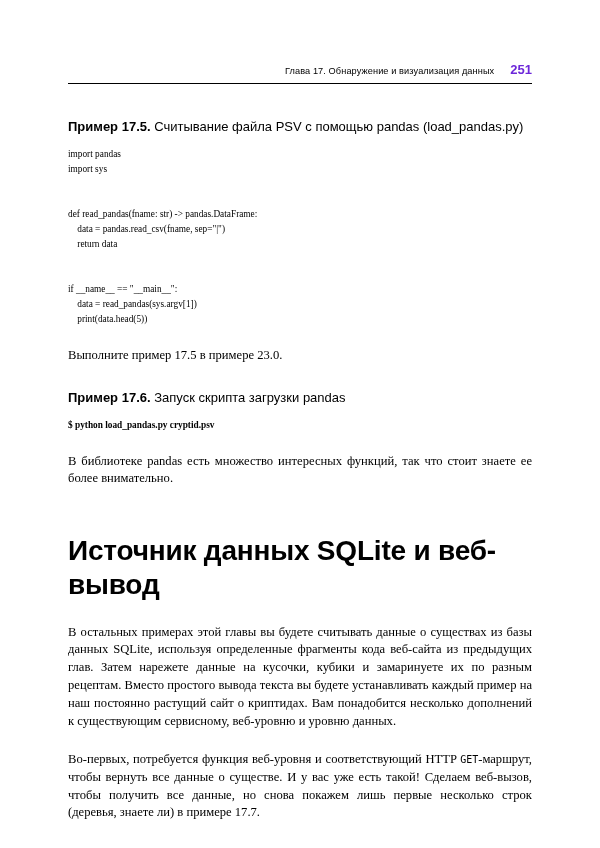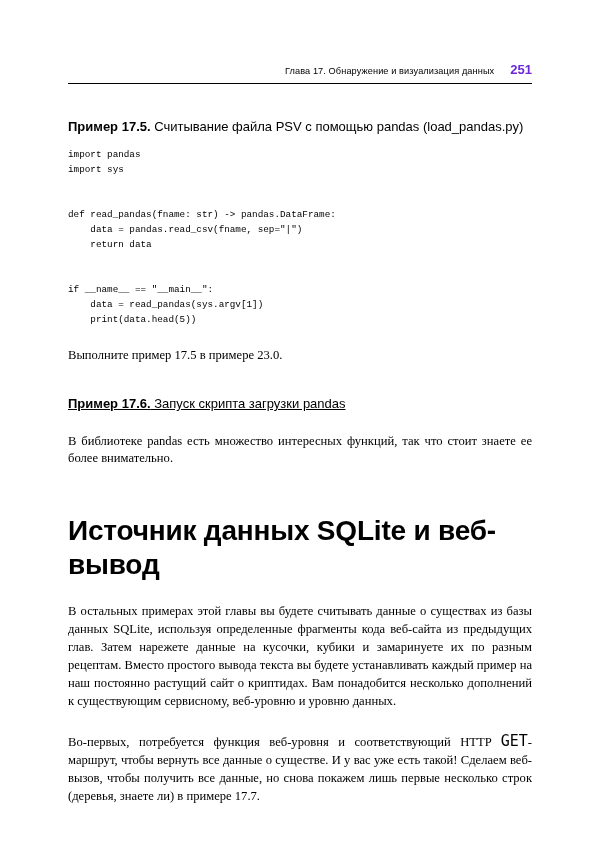--- a/index.html
+++ b/index.html
@@ -51,27 +51,26 @@
   .caption {
     font-family: "Liberation Sans", sans-serif;
     font-size: 13px;
     margin-top: 34px;
     line-height: 1.35;
   }
   .caption .cap-label {
     font-weight: bold;
   }
   .caption.tight {
-    margin-top: 30px;
-    text-decoration: underline;
+    margin-top: 24px;
   }
 
   
   .code {
-    font-family: Liberation Mono, monospace;
+    font-family: Liberation Serif, serif;
     font-size: 9.3px;
     line-height: 1.62;
     white-space: pre;
     margin-top: 11px;
     color: #000;
   }
   .code.out {
     font-size: 9.1px;
     line-height: 1.58;
   }
@@ -80,21 +79,21 @@
   p.body {
     font-family: "Liberation Serif", serif;
     font-size: 12.6px;
     line-height: 1.42;
     text-align: justify;
     margin: 20px 0 0 0;
   }
   p.body.first { margin-top: 22px; }
   .mono-inline {
     font-family: "DejaVu Sans Mono", monospace;
-    font-size: 15px;
+    font-size: 10px;
   }
 
   
   h1.section {
     font-family: "Liberation Sans", sans-serif;
     font-size: 28px;
     font-weight: bold;
     letter-spacing: -0.2px;
     margin: 46px 0 0 0;
     line-height: 1.2;
@@ -127,20 +126,21 @@
 if __name__ == "__main__":
     data = read_pandas(sys.argv[1])
     print(data.head(5))</div>
 
   <p class="body">Выполните пример 17.5 в примере 23.0.</p>
 
   <div class="caption tight">
     <span class="cap-label">Пример 17.6.</span><span> Запуск скрипта загрузки pandas</span>
   </div>
 
+  <div class="code bold" style="font-weight:bold;">$ python load_pandas.py cryptid.psv</div>
 
   <p class="body">В библиотеке pandas есть множество интересных функций, так что стоит знаете ее более внимательно.</p>
 
   <h1 class="section">Источник данных SQLite и веб-вывод</h1>
 
   <p class="body first">В остальных примерах этой главы вы будете считывать данные о существах из базы данных SQLite, используя определенные фрагменты кода веб-сайта из предыдущих глав. Затем нарежете данные на кусочки, кубики и замаринуете их по разным рецептам. Вместо простого вывода текста вы будете устанавливать каждый пример на наш постоянно растущий сайт о криптидах. Вам понадобится несколько дополнений к существующим сервисному, веб-уровню и уровню данных.</p>
 
   <p class="body"><span>Во-первых, потребуется функция веб-уровня и соответствующий HTTP </span><span class="mono-inline">GET</span><span>-маршрут, чтобы вернуть все данные о существе. И у вас уже есть такой! Сделаем веб-вызов, чтобы получить все данные, но снова покажем лишь первые несколько строк (деревья, знаете ли) в примере 17.7.</span></p>
 
 </div>

